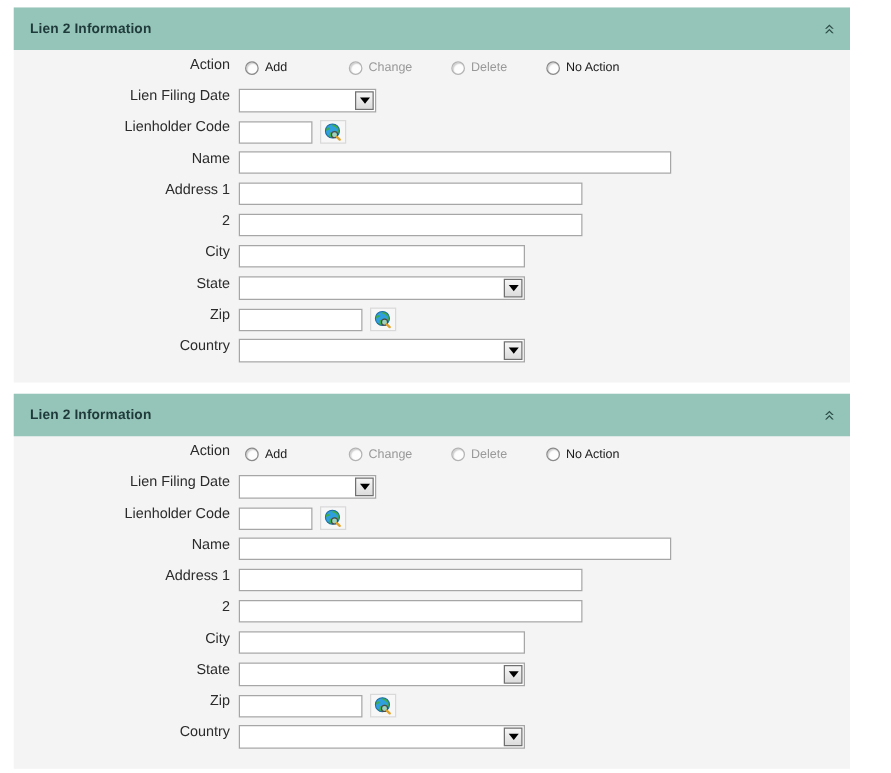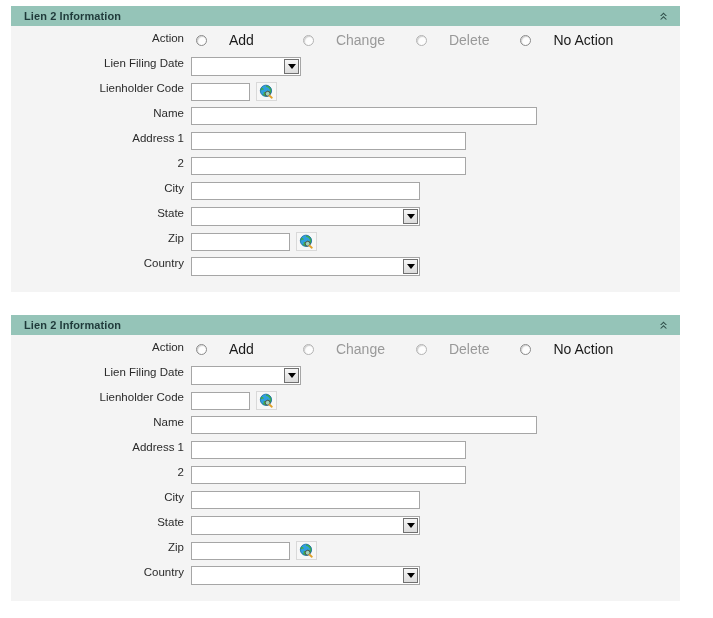--- a/index.html
+++ b/index.html
@@ -15,21 +15,21 @@
     position: relative;
   }
 
   .panel {
     position: absolute;
     left: 11px;
     width: 669px;
     background: #f4f4f4;
   }
   .panel-header {
-    height: 20px;
+    height: 34px;
     background: #95c4b8;
     display: flex;
     align-items: center;
     justify-content: space-between;
     padding: 0 10px 0 13px;
     box-sizing: border-box;
   }
   .panel-title {
     font-size: 11px;
     font-weight: bold;
@@ -146,23 +146,23 @@
     width: 11px;
     height: 11px;
     border-radius: 50%;
     border: 1px solid #8a8a8a;
     background: #fdfdfd;
     box-shadow: inset 1px 1px 1px rgba(0,0,0,0.18);
     box-sizing: border-box;
     flex: none;
   }
   .radio-label {
-    font-size: 14px;
+    font-size: 10px;
     color: #1a1a1a;
-    margin-left: 22px;
+    margin-left: 5px;
     white-space: nowrap;
   }
   .radio-item.disabled .radio-label { color: #999999; }
   .radio-item.disabled .radio-dot { border-color: #b3b3b3; }
 </style>
 </head>
 <body>
 
 <div class="panel" id="panel0" style="top:6px;">
 

